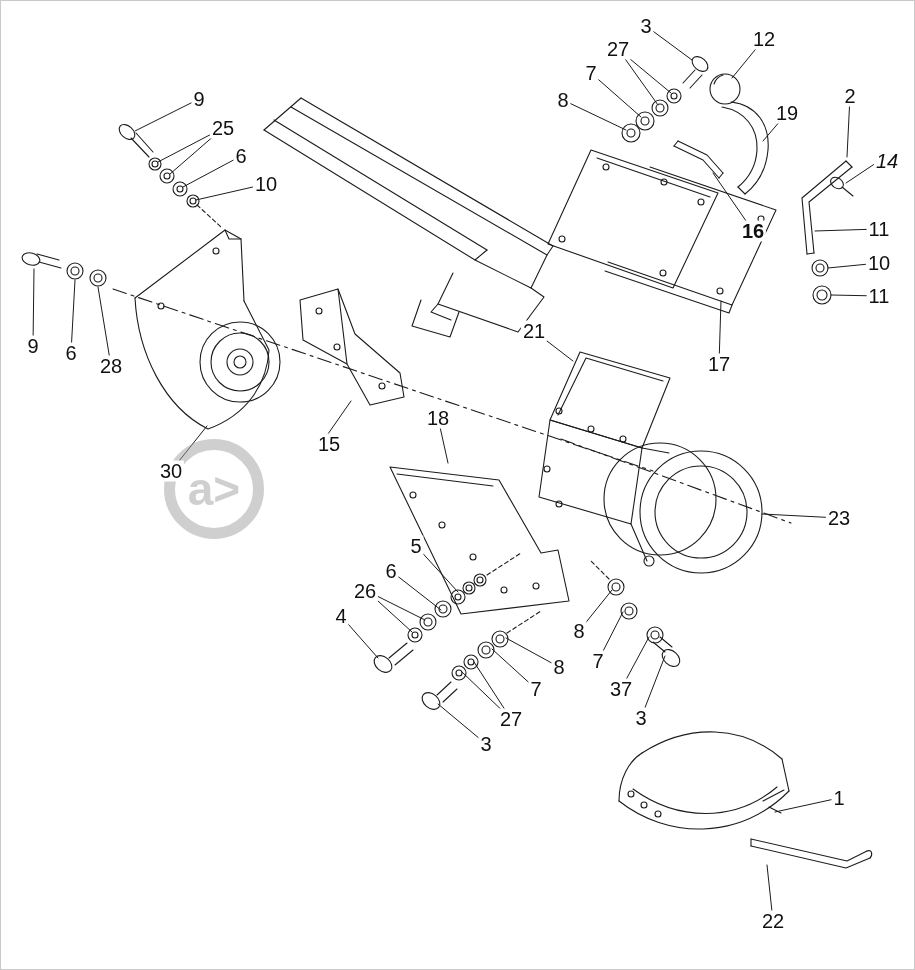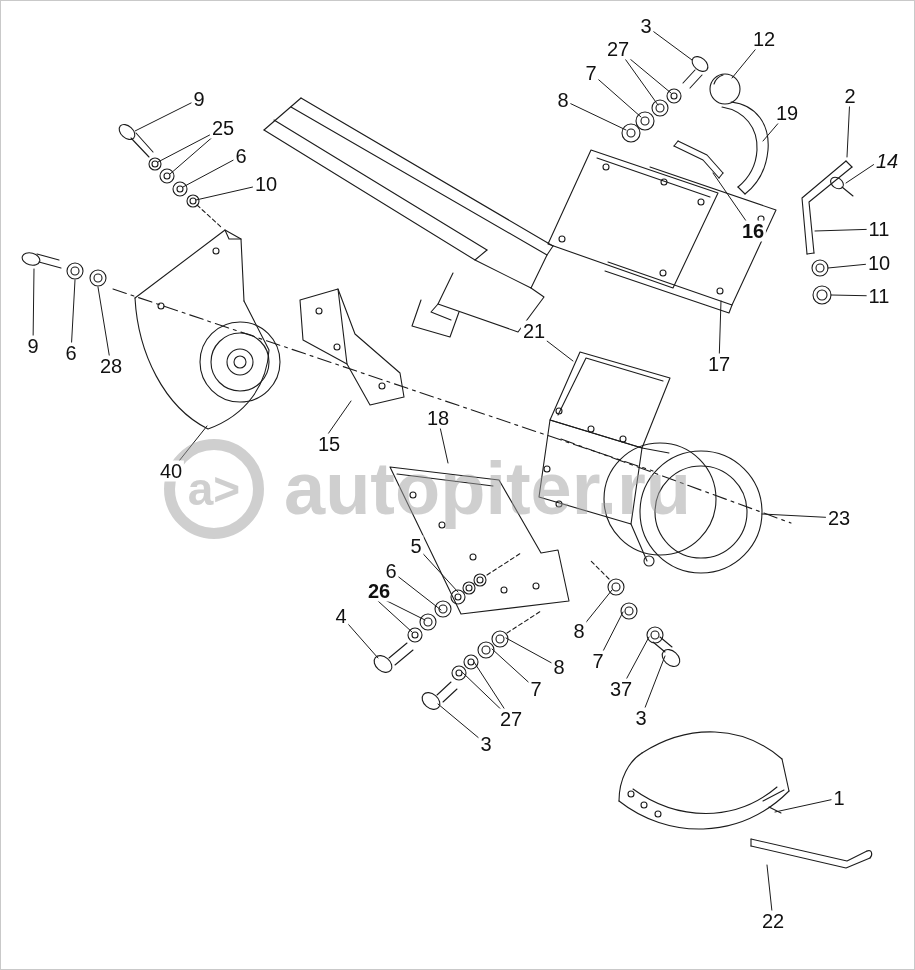--- a/index.html
+++ b/index.html
@@ -291,21 +291,20 @@
           <line x1="838" y1="797" x2="774" y2="811"></line>
           <line x1="772" y1="920" x2="766" y2="864"></line>
         </g>
     </g>
   </svg>
 
   <div class="watermark">
     <div class="wm-circle">
       <span>a&gt;</span>
     </div>
-    <span class="wm-text">autopiter.ru</span>
   </div>
 
   <div class="label-layer">
       <span class="part-label" style="left: 645px; top: 25px;">3</span>
       <span class="part-label" style="left: 763px; top: 38px;">12</span>
       <span class="part-label" style="left: 617px; top: 48px;">27</span>
       <span class="part-label" style="left: 590px; top: 72px;">7</span>
       <span class="part-label" style="left: 562px; top: 99px;">8</span>
       <span class="part-label" style="left: 786px; top: 112px;">19</span>
       <span class="part-label" style="left: 849px; top: 95px;">2</span>
@@ -318,25 +317,25 @@
       <span class="part-label" style="left: 878px; top: 228px;">11</span>
       <span class="part-label" style="left: 878px; top: 262px;">10</span>
       <span class="part-label" style="left: 878px; top: 295px;">11</span>
       <span class="part-label" style="left: 32px; top: 345px;">9</span>
       <span class="part-label" style="left: 70px; top: 352px;">6</span>
       <span class="part-label" style="left: 110px; top: 365px;">28</span>
       <span class="part-label" style="left: 533px; top: 330px;">21</span>
       <span class="part-label" style="left: 718px; top: 363px;">17</span>
       <span class="part-label" style="left: 328px; top: 443px;">15</span>
       <span class="part-label" style="left: 437px; top: 417px;">18</span>
-      <span class="part-label" style="left: 170px; top: 470px;">40</span>
+      <span class="part-label" style="left: 170px; top: 470px;">30</span>
       <span class="part-label" style="left: 838px; top: 517px;">23</span>
       <span class="part-label" style="left: 415px; top: 545px;">5</span>
       <span class="part-label" style="left: 390px; top: 570px;">6</span>
-      <span class="part-label" style="left: 378px; top: 590px; font-weight: bold;">26</span>
+      <span class="part-label" style="left: 364px; top: 590px;">26</span>
       <span class="part-label" style="left: 340px; top: 615px;">4</span>
       <span class="part-label" style="left: 578px; top: 630px;">8</span>
       <span class="part-label" style="left: 597px; top: 660px;">7</span>
       <span class="part-label" style="left: 620px; top: 688px;">37</span>
       <span class="part-label" style="left: 640px; top: 717px;">3</span>
       <span class="part-label" style="left: 558px; top: 666px;">8</span>
       <span class="part-label" style="left: 535px; top: 688px;">7</span>
       <span class="part-label" style="left: 510px; top: 718px;">27</span>
       <span class="part-label" style="left: 485px; top: 743px;">3</span>
       <span class="part-label" style="left: 838px; top: 797px;">1</span>

